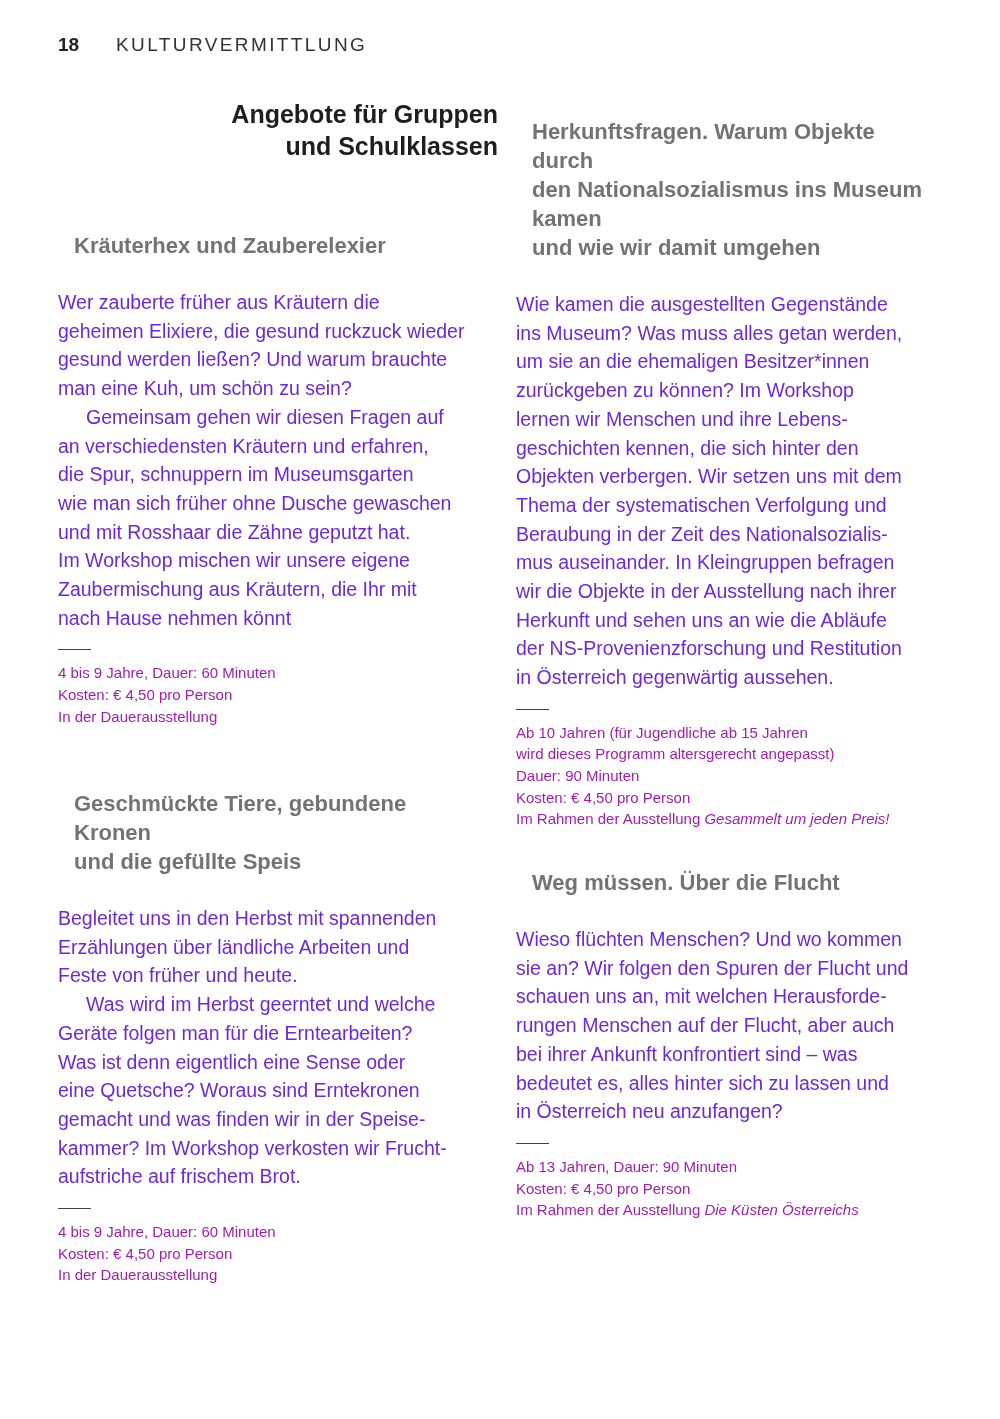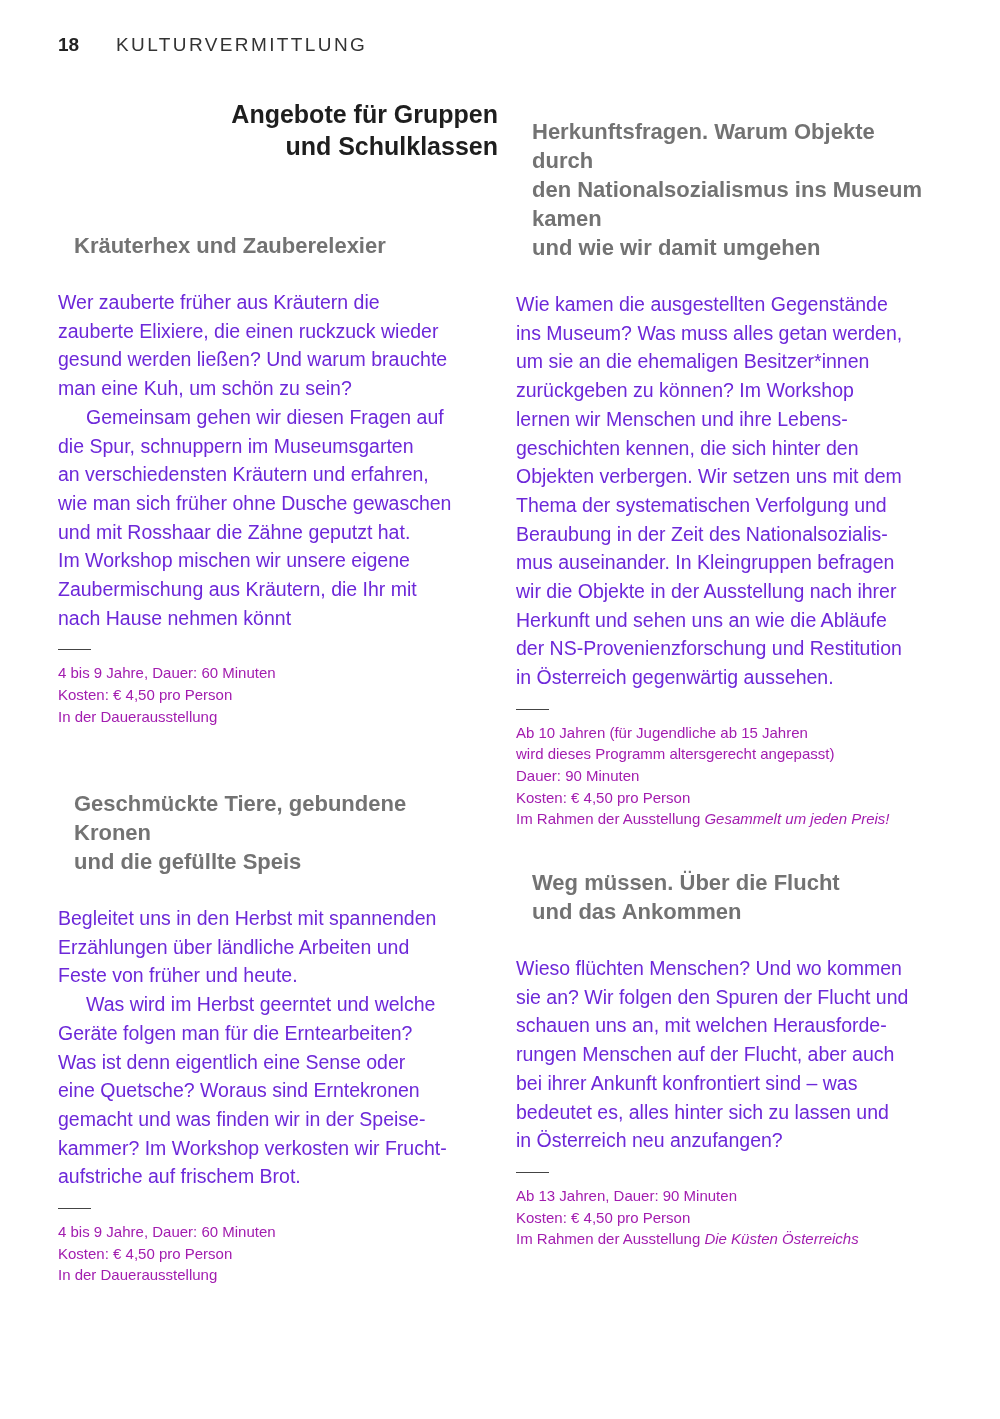--- a/index.html
+++ b/index.html
@@ -37,26 +37,26 @@
   <h1 class="page-title">
     <span style="display:block">Angebote für Gruppen</span>
     <span style="display:block">und Schulklassen</span>
   </h1>
 </div>
 
 <div class="block" style="left:58px; top:215px;">
   <h3><span>Kräuterhex und Zauberelexier</span></h3>
   <div class="body">
     <span class="line">Wer zauberte früher aus Kräutern die</span>
-    <span class="line">zauberte Elixiere, die einen ruckzuck wieder</span>
+    <span class="line">geheimen Elixiere, die gesund ruckzuck wieder</span>
     <span class="line">gesund werden ließen? Und warum brauchte</span>
     <span class="line">man eine Kuh, um schön zu sein?</span>
     <span class="line indent">Gemeinsam gehen wir diesen Fragen auf</span>
+    <span class="line">an verschiedensten Kräutern und erfahren,</span>
     <span class="line">die Spur, schnuppern im Museumsgarten</span>
-    <span class="line">an verschiedensten Kräutern und erfahren,</span>
     <span class="line">wie man sich früher ohne Dusche gewaschen</span>
     <span class="line">und mit Rosshaar die Zähne geputzt hat.</span>
     <span class="line">Im Workshop mischen wir unsere eigene</span>
     <span class="line">Zaubermischung aus Kräutern, die Ihr mit</span>
     <span class="line">nach Hause nehmen könnt</span>
   </div>
   <div class="rule"></div>
   <div class="meta">
     <span class="line">4 bis 9 Jahre, Dauer: 60 Minuten</span>
     <span class="line">Kosten: € 4,50 pro Person</span>
@@ -117,21 +117,20 @@
     <span class="line">wird dieses Programm altersgerecht angepasst)</span>
     <span class="line">Dauer: 90 Minuten</span>
     <span class="line">Kosten: € 4,50 pro Person</span>
     <span class="line"><span>Im Rahmen der Ausstellung </span><em>Gesammelt um jeden Preis!</em></span>
   </div>
 </div>
 
 <div class="block" style="left:516px; top:852px;">
   <h3>
     <span style="display:block">Weg müssen. Über die Flucht</span>
-    <span style="display:block">und das Ankommen</span>
   </h3>
   <div class="body">
     <span class="line">Wieso flüchten Menschen? Und wo kommen</span>
     <span class="line">sie an? Wir folgen den Spuren der Flucht und</span>
     <span class="line">schauen uns an, mit welchen Herausforde-</span>
     <span class="line">rungen Menschen auf der Flucht, aber auch</span>
     <span class="line">bei ihrer Ankunft konfrontiert sind – was</span>
     <span class="line">bedeutet es, alles hinter sich zu lassen und</span>
     <span class="line">in Österreich neu anzufangen?</span>
   </div>

